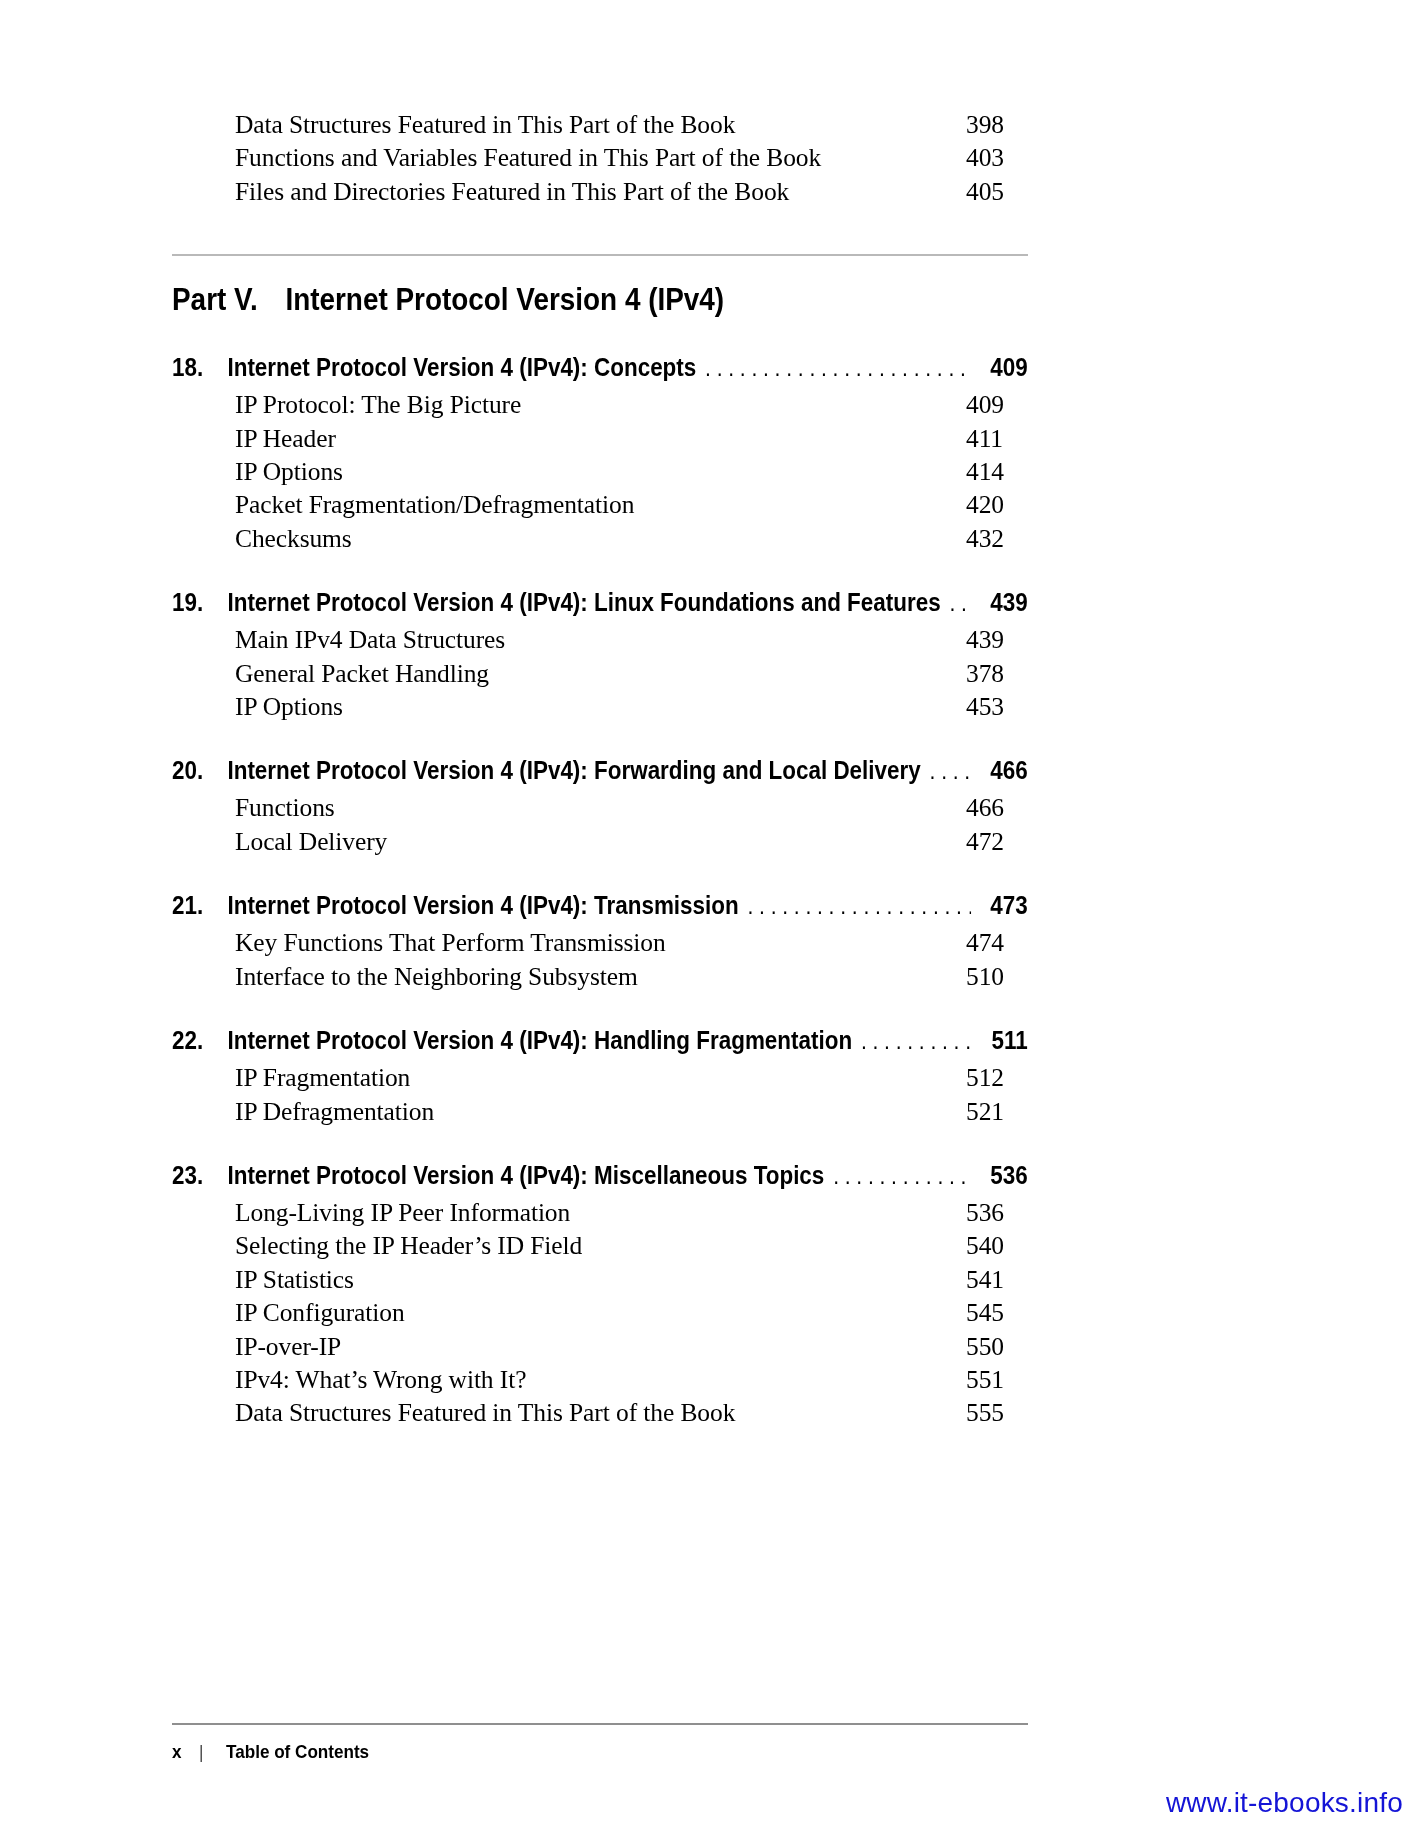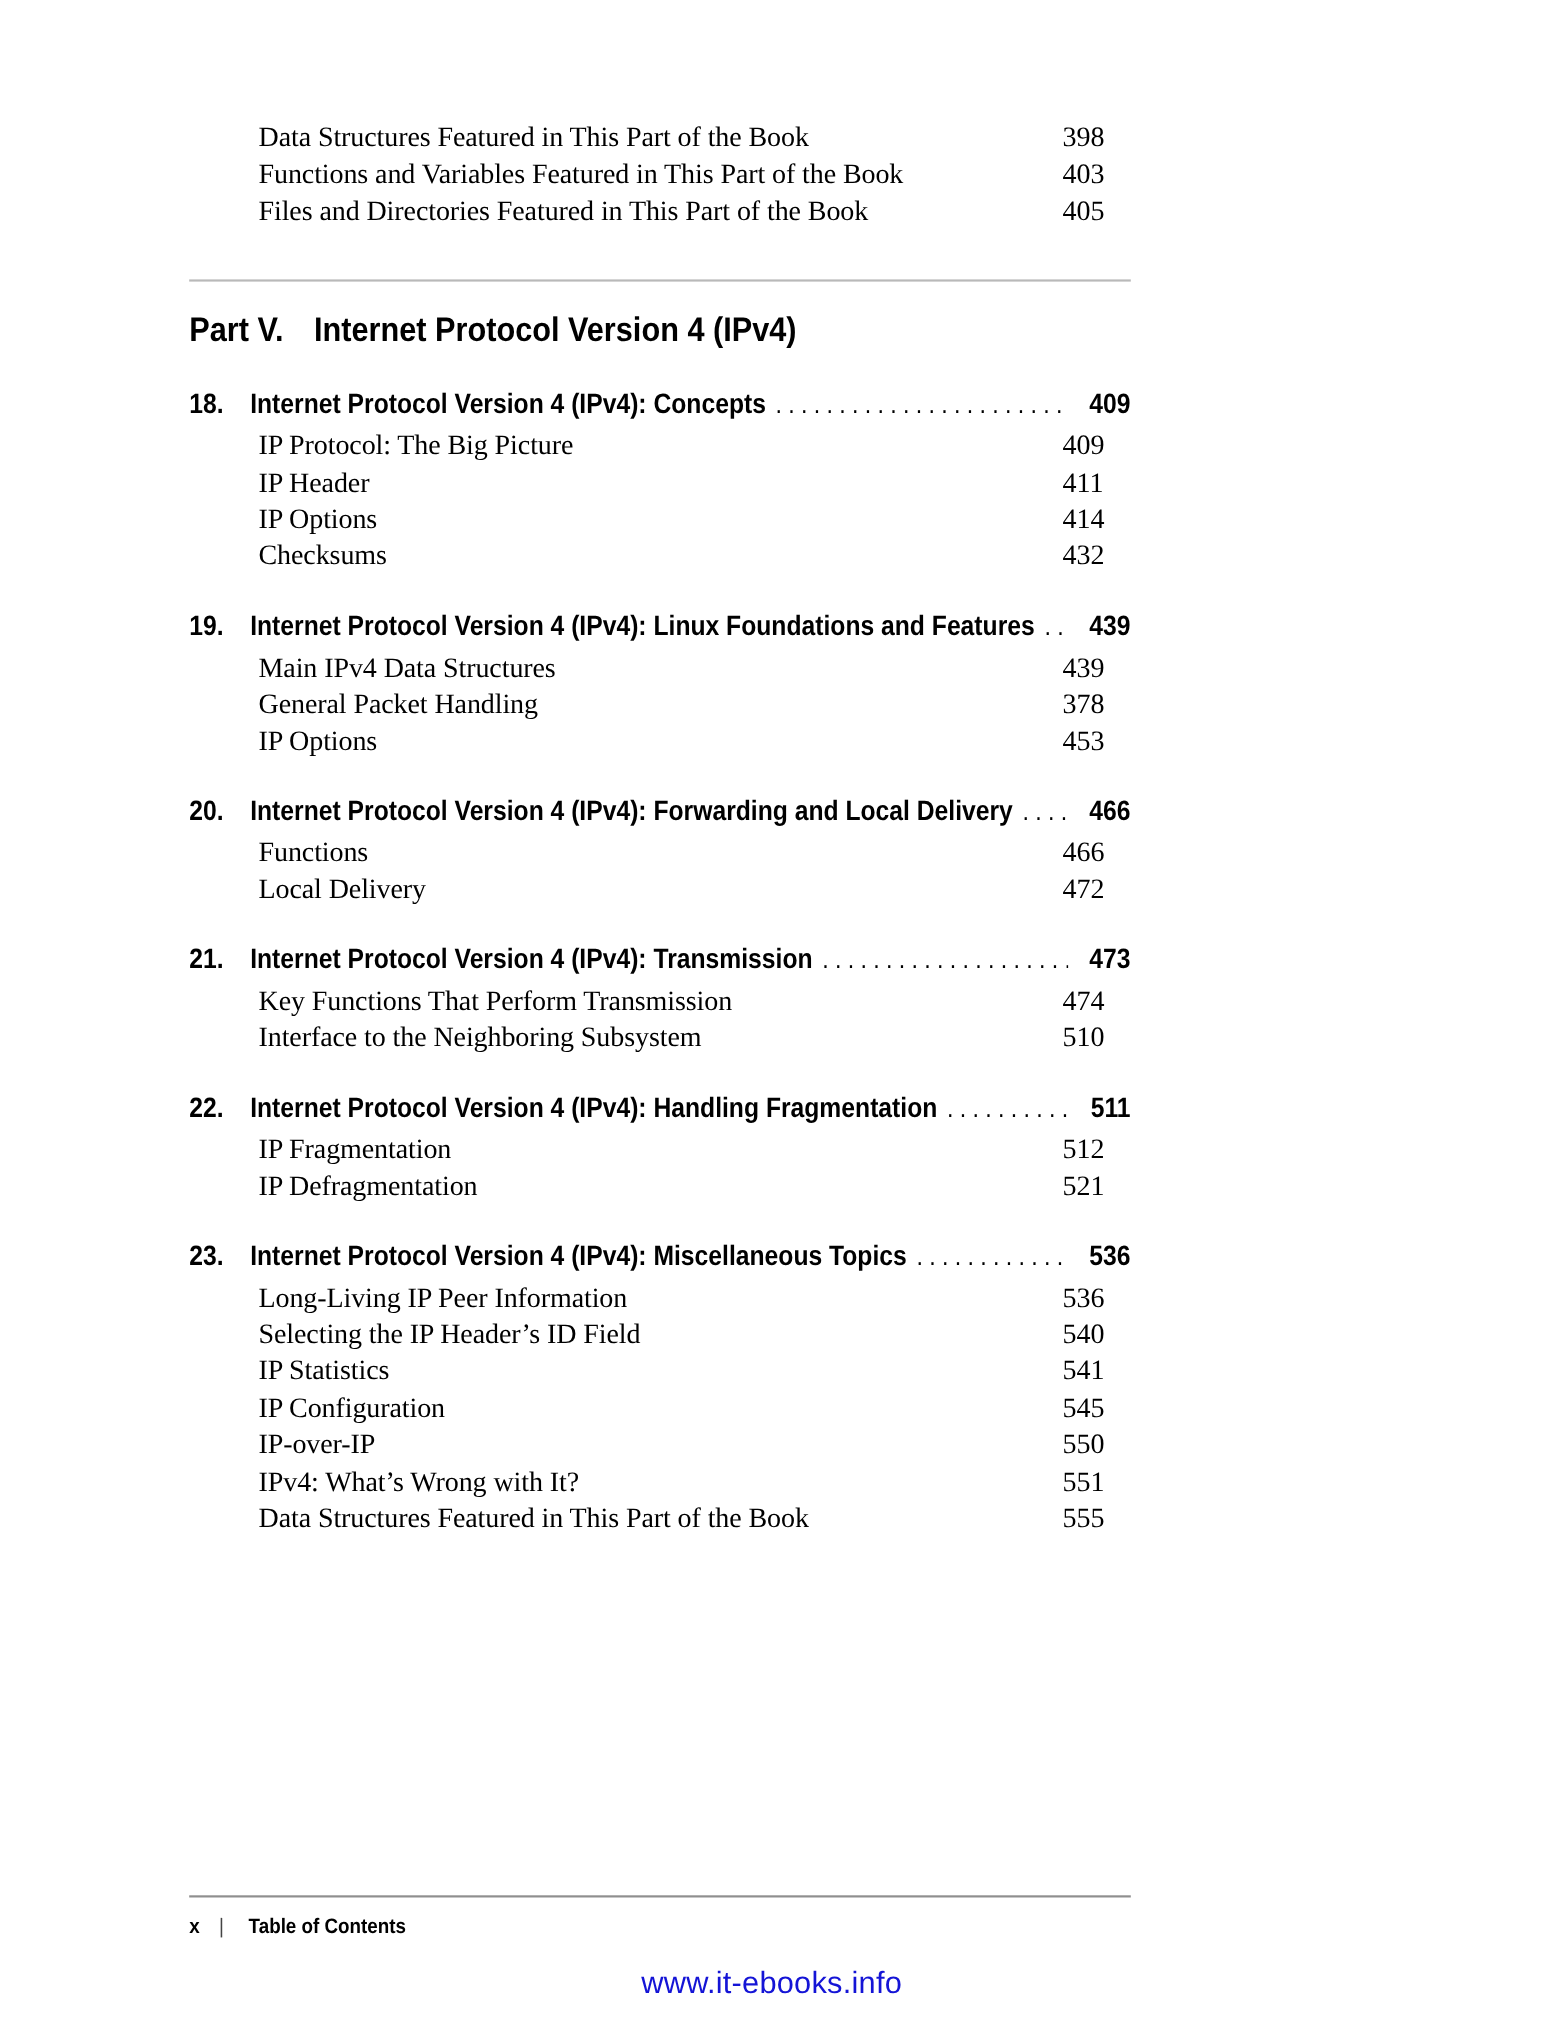--- a/index.html
+++ b/index.html
@@ -141,21 +141,21 @@
   }
   .footer .folio { width: 30px; }
   .footer .bar { width: 30px; color: #444; font-weight: normal; }
   .footer .ftitle { white-space: nowrap; }
 
   .watermark {
     position: absolute;
     top: 1775px;
     left: 0;
     width: 1403px;
-    text-align: center;
+    text-align: right;
     color: #1414d6;
     font-family: "Liberation Sans", sans-serif;
     font-size: 28px;
     letter-spacing: 0.2px;
   }
 </style>
 </head>
 <body>
 
 <div class="page">
@@ -204,20 +204,25 @@
             <span class="label">IP Header</span>
             <span class="filler"></span>
             <span class="pageno">411</span>
           </div>
           <div class="toc-row sub-row">
             <span class="label">IP Options</span>
             <span class="filler"></span>
             <span class="pageno">414</span>
           </div>
           <div class="toc-row sub-row">
+            <span class="label">Packet Fragmentation/Defragmentation</span>
+            <span class="filler"></span>
+            <span class="pageno">420</span>
+          </div>
+          <div class="toc-row sub-row">
             <span class="label">Checksums</span>
             <span class="filler"></span>
             <span class="pageno">432</span>
           </div>
         </div>
         <div class="toc-row chap-row">
           <span class="num">19.</span>
           <span class="label">Internet Protocol Version 4 (IPv4): Linux Foundations and Features</span>
           <span class="leader">............................................................</span>
           <span class="pageno">439</span>

